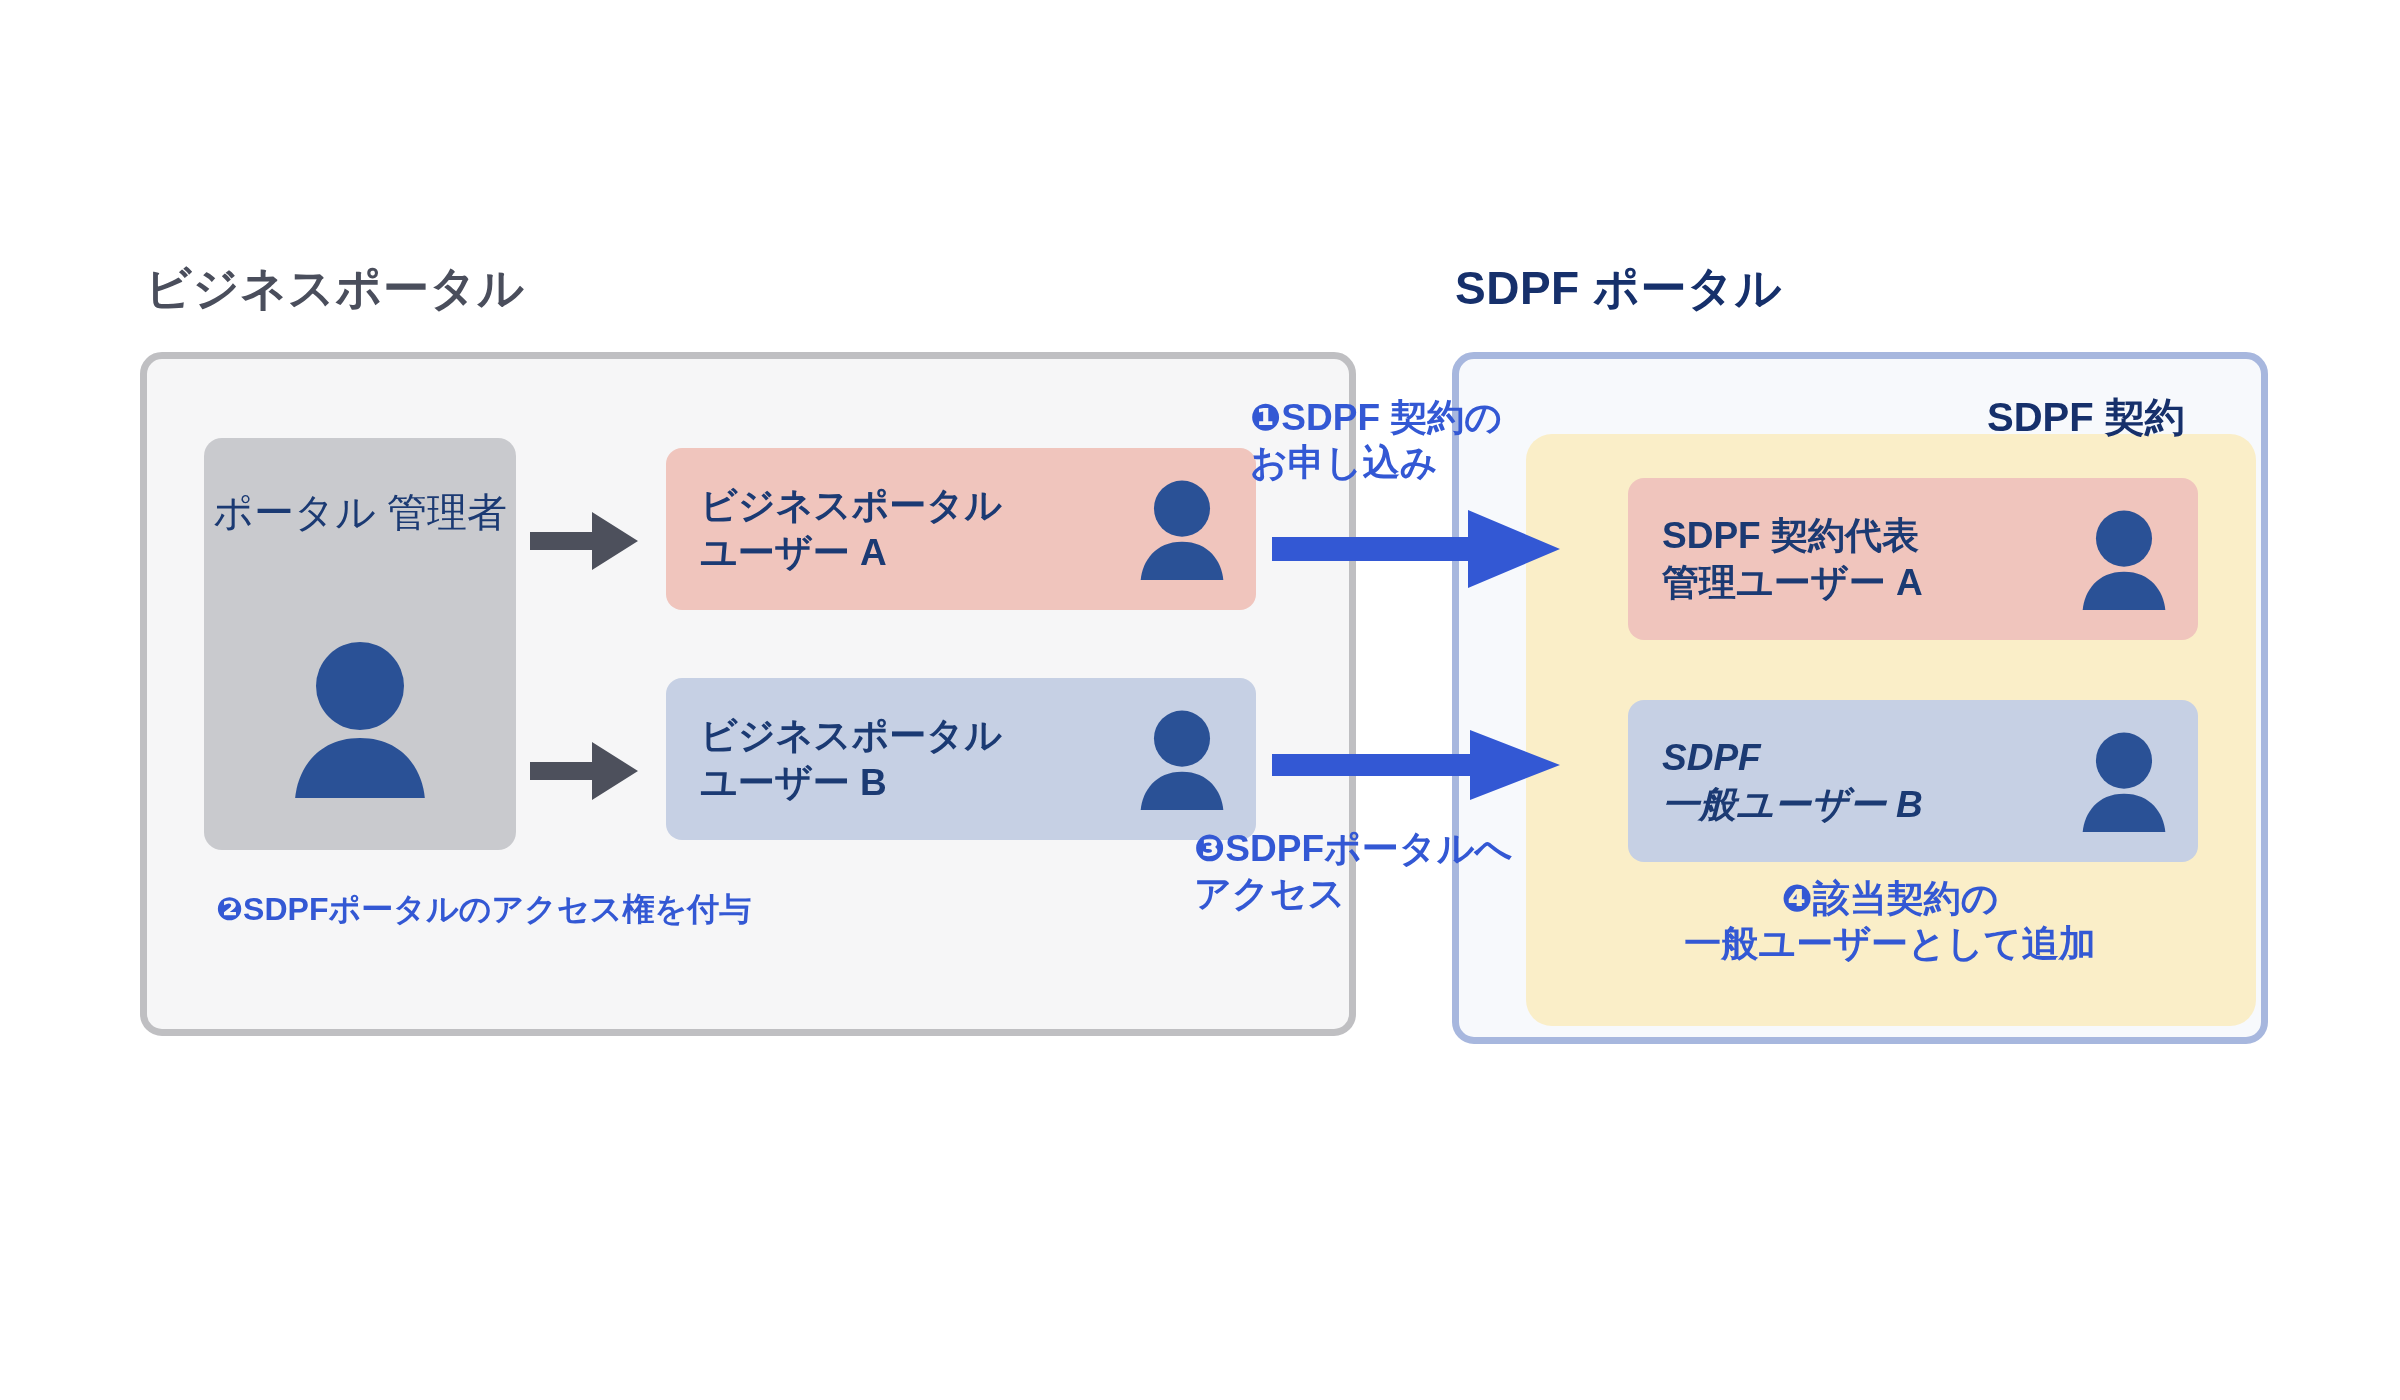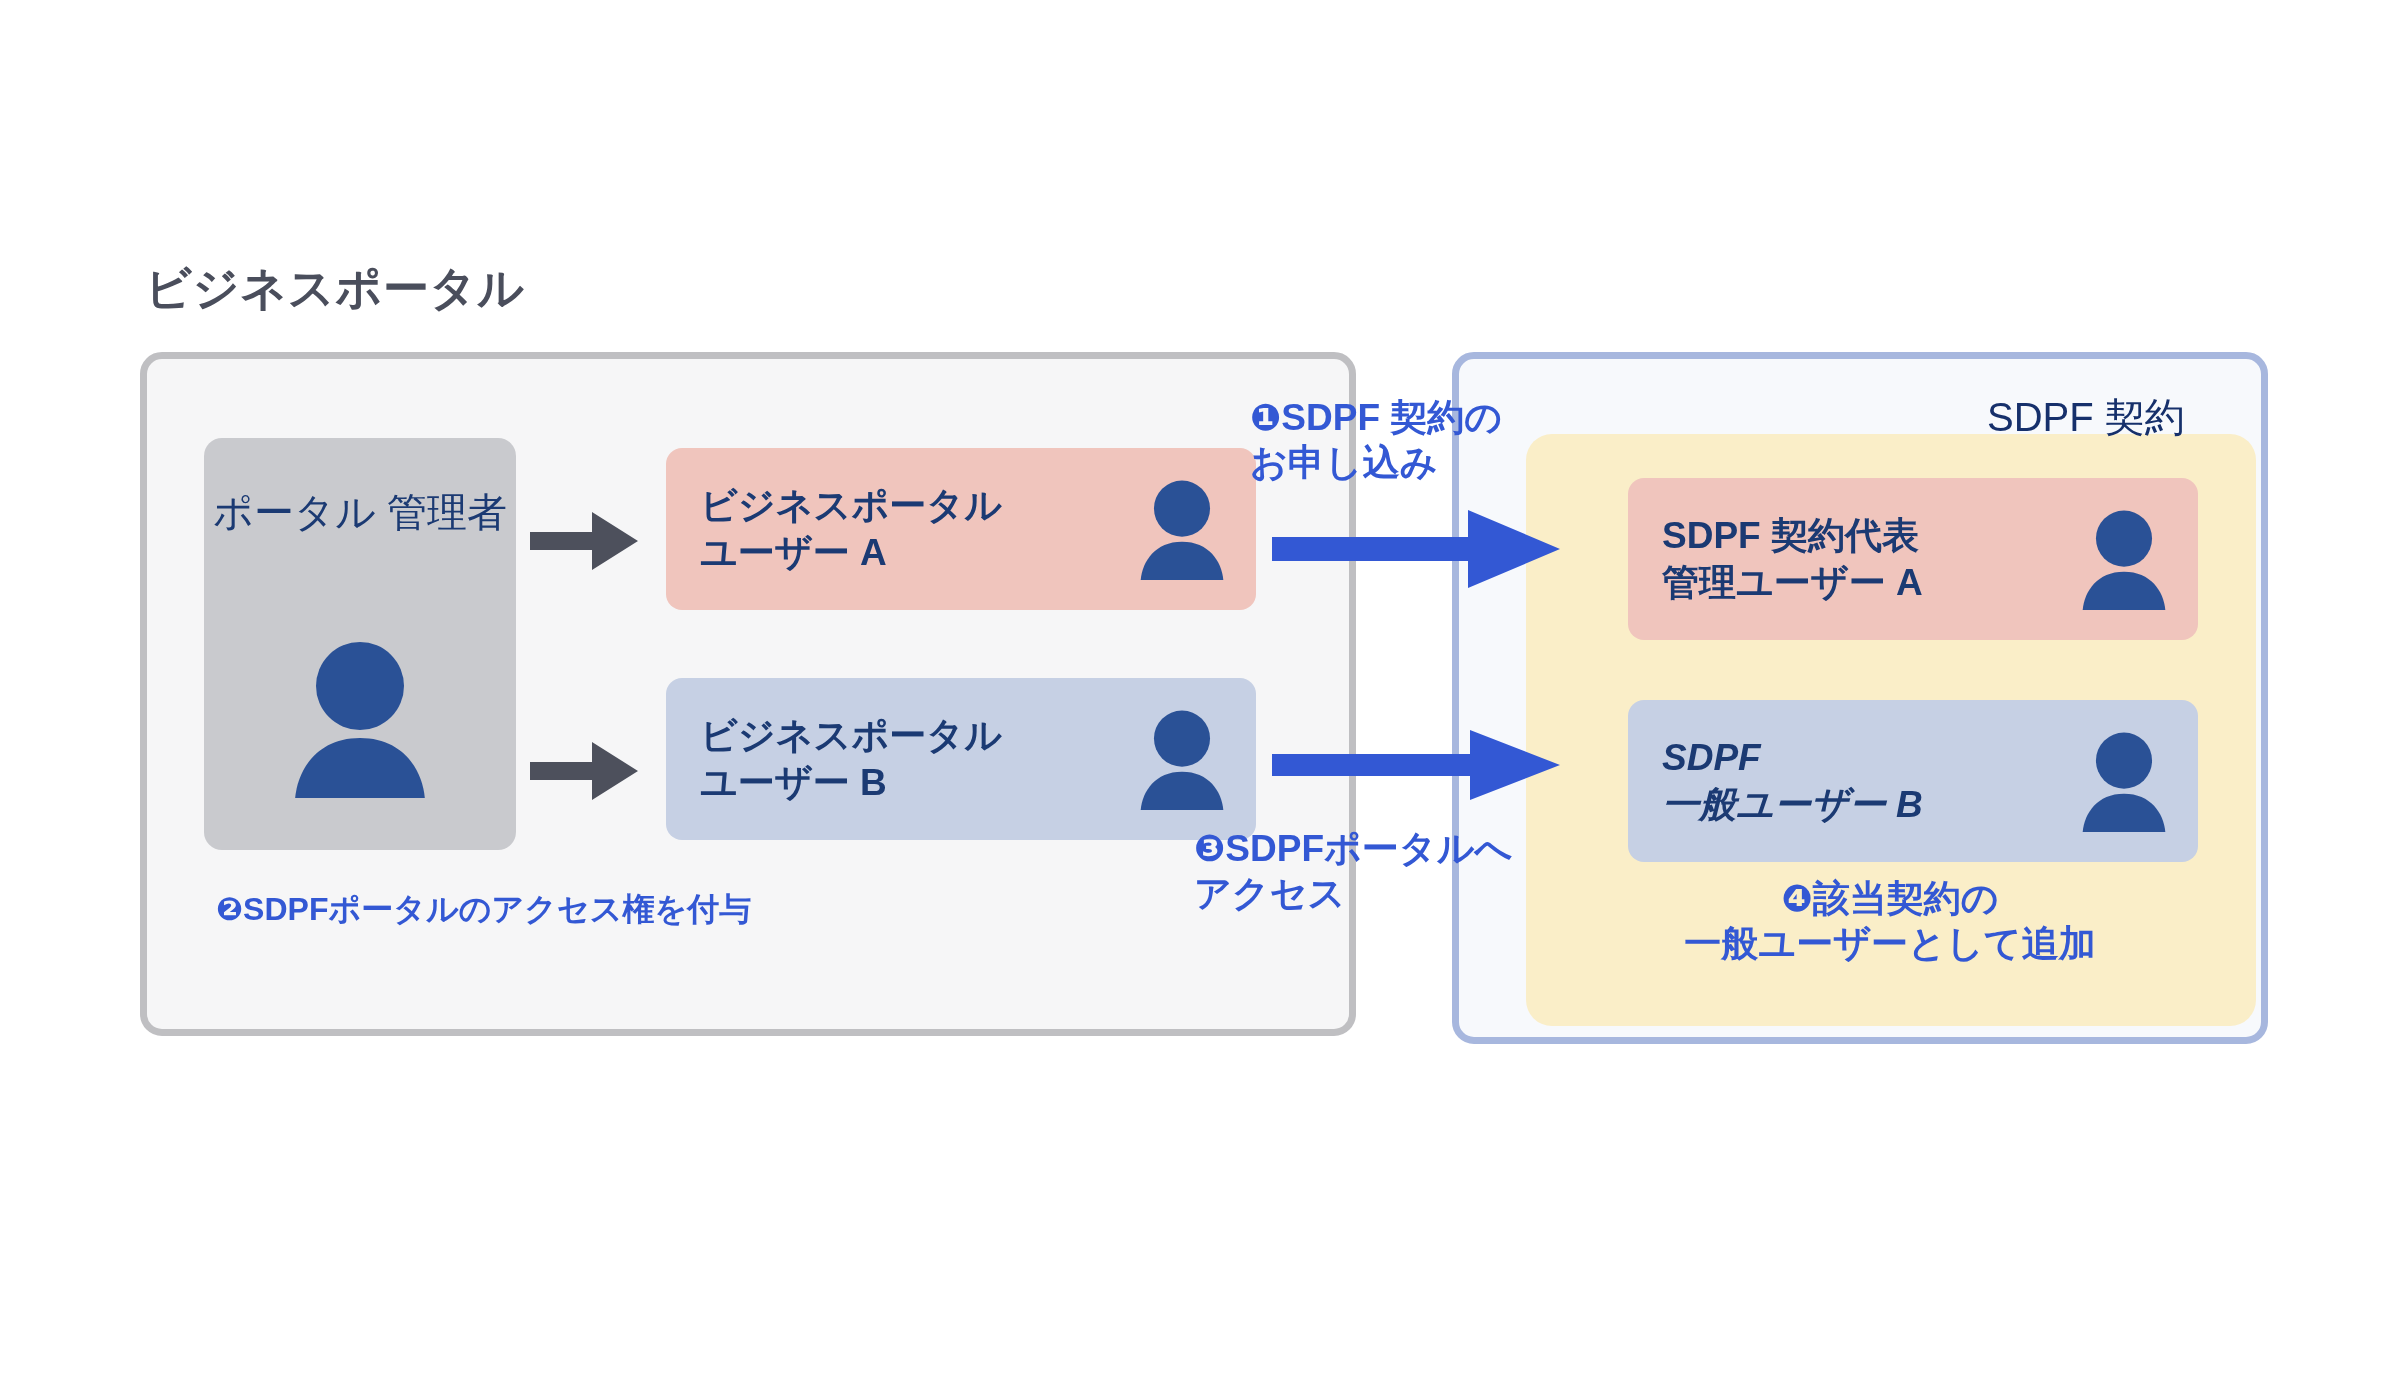--- a/index.html
+++ b/index.html
@@ -68,21 +68,21 @@
     width: 730px;
     height: 592px;
     background: #faeec8;
     border-radius: 26px;
   }
   #contract-label {
     position: absolute;
     left: 1987px;
     top: 390px;
     font-size: 40px;
-    font-weight: normal;
+    font-weight: bold;
     color: #16306b;
     white-space: nowrap;
   }
 
   
   #admin-card {
     position: absolute;
     left: 204px;
     top: 438px;
     width: 312px;
@@ -192,20 +192,21 @@
     text-align: center;
   }
 </style>
 </head>
 <body>
 
 <div id="canvas">
 
   <div class="panel-title" id="bp-title">ビジネスポータル</div>
 
+  <div class="panel-title" id="sdpf-title">SDPF ポータル</div>
 
   <div class="panel" id="business-panel"></div>
 
   <div class="panel" id="sdpf-panel"></div>
 
   <div id="contract-box"></div>
   <div id="contract-label">SDPF 契約</div>
 
   <div id="admin-card">
     <div class="admin-text">ポータル

